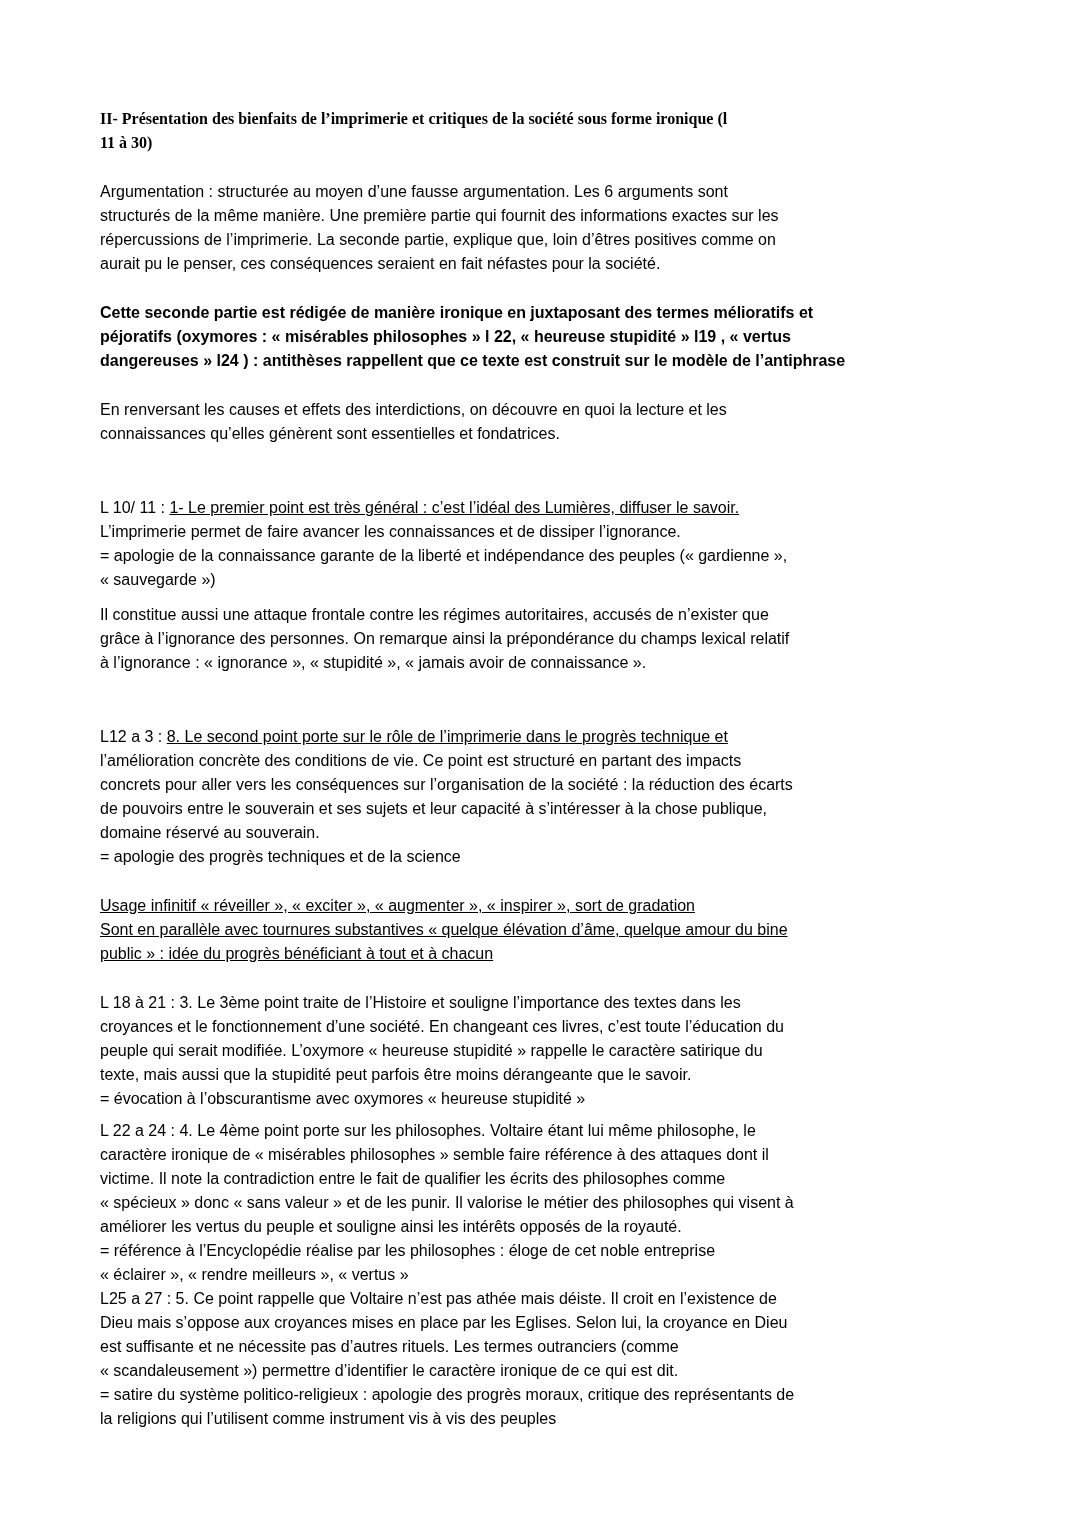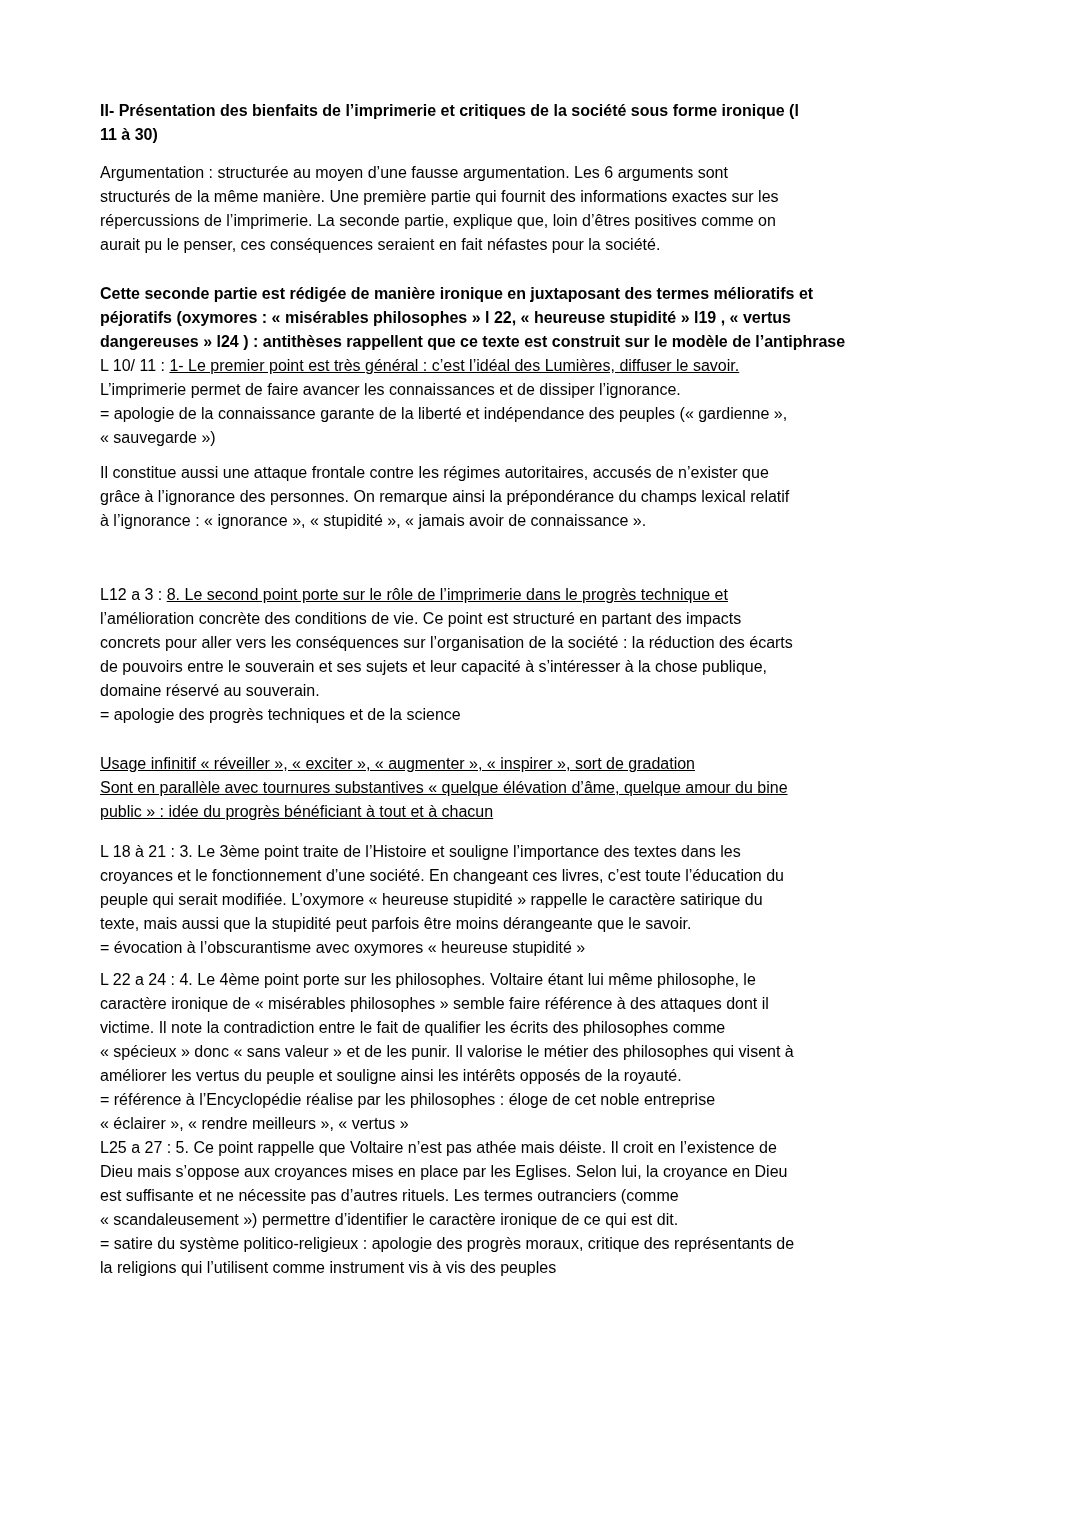--- a/index.html
+++ b/index.html
@@ -24,46 +24,48 @@
     overflow-wrap: break-word;
   }
   .run-b { font-weight: bold; }
   .run-u { text-decoration: underline; }
 </style>
 </head>
 <body>
 
 <div class="page">
   <div>
-      <p class="para" style="margin-top: 4px;"><span class="run-b">II- Présentation des bienfaits de l’imprimerie et critiques de la société sous forme ironique (l
+      <p class="para" style="margin-top: 12px; font-family: Liberation Serif, serif;"><span class="run-b">II- Présentation des bienfaits de l’imprimerie et critiques de la société sous forme ironique (l
 11 à 30)</span></p>
-      <p class="para" style="margin-top: 14px;"><span>Argumentation : structurée au moyen d’une fausse argumentation. Les 6 arguments sont
+      <p class="para" style="margin-top: 25px;"><span>Argumentation : structurée au moyen d’une fausse argumentation. Les 6 arguments sont
 structurés de la même manière. Une première partie qui fournit des informations exactes sur les
 répercussions de l’imprimerie. La seconde partie, explique que, loin d’êtres positives comme on
 aurait pu le penser, ces conséquences seraient en fait néfastes pour la société.</span></p>
       <p class="para" style="margin-top: 25px; font-weight: bold;"><span>Cette seconde partie est rédigée de manière ironique en juxtaposant des termes mélioratifs et
 péjoratifs (oxymores : « misérables philosophes » l 22, « heureuse stupidité » l19 , « vertus
 dangereuses » l24 ) : antithèses rappellent que ce texte est construit sur le modèle de l’antiphrase</span></p>
-      <p class="para" style=""><span>L 10/ 11 : </span><span class="run-u">1- Le premier point est très général : c’est l’idéal des Lumières, diffuser le savoir.</span><span>
+      <p class="para" style="margin-top: 25px;"><span>En renversant les causes et effets des interdictions, on découvre en quoi la lecture et les
+connaissances qu’elles génèrent sont essentielles et fondatrices.</span></p>
+      <p class="para" style="margin-top: 50px;"><span>L 10/ 11 : </span><span class="run-u">1- Le premier point est très général : c’est l’idéal des Lumières, diffuser le savoir.</span><span>
 L’imprimerie permet de faire avancer les connaissances et de dissiper l’ignorance.
 = apologie de la connaissance garante de la liberté et indépendance des peuples (« gardienne »,
 « sauvegarde »)</span></p>
       <p class="para" style="margin-top: 11px;"><span>Il constitue aussi une attaque frontale contre les régimes autoritaires, accusés de n’exister que
 grâce à l’ignorance des personnes. On remarque ainsi la prépondérance du champs lexical relatif
 à l’ignorance : « ignorance », « stupidité », « jamais avoir de connaissance ».</span></p>
       <p class="para" style="margin-top: 50px;"><span>L12 a 3 : </span><span class="run-u">8. Le second point porte sur le rôle de l’imprimerie dans le progrès technique et</span><span>
 l’amélioration concrète des conditions de vie. Ce point est structuré en partant des impacts
 concrets pour aller vers les conséquences sur l’organisation de la société : la réduction des écarts
 de pouvoirs entre le souverain et ses sujets et leur capacité à s’intéresser à la chose publique,
 domaine réservé au souverain.
 = apologie des progrès techniques et de la science</span></p>
       <p class="para" style="margin-top: 25px; text-decoration: underline;"><span>Usage infinitif « réveiller », « exciter », « augmenter », « inspirer », sort de gradation
 Sont en parallèle avec tournures substantives « quelque élévation d’âme, quelque amour du bine
 public » : idée du progrès bénéficiant à tout et à chacun</span></p>
-      <p class="para" style="margin-top: 16px;"><span>L 18 à 21 : 3. Le 3ème point traite de l’Histoire et souligne l’importance des textes dans les
+      <p class="para" style="margin-top: 25px;"><span>L 18 à 21 : 3. Le 3ème point traite de l’Histoire et souligne l’importance des textes dans les
 croyances et le fonctionnement d’une société. En changeant ces livres, c’est toute l’éducation du
 peuple qui serait modifiée. L’oxymore « heureuse stupidité » rappelle le caractère satirique du
 texte, mais aussi que la stupidité peut parfois être moins dérangeante que le savoir.
 = évocation à l’obscurantisme avec oxymores « heureuse stupidité »</span></p>
       <p class="para" style="margin-top: 8px;"><span>L 22 a 24 : 4. Le 4ème point porte sur les philosophes. Voltaire étant lui même philosophe, le
 caractère ironique de « misérables philosophes » semble faire référence à des attaques dont il
 victime. Il note la contradiction entre le fait de qualifier les écrits des philosophes comme
 « spécieux » donc « sans valeur » et de les punir. Il valorise le métier des philosophes qui visent à
 améliorer les vertus du peuple et souligne ainsi les intérêts opposés de la royauté.
 = référence à l’Encyclopédie réalise par les philosophes : éloge de cet noble entreprise

